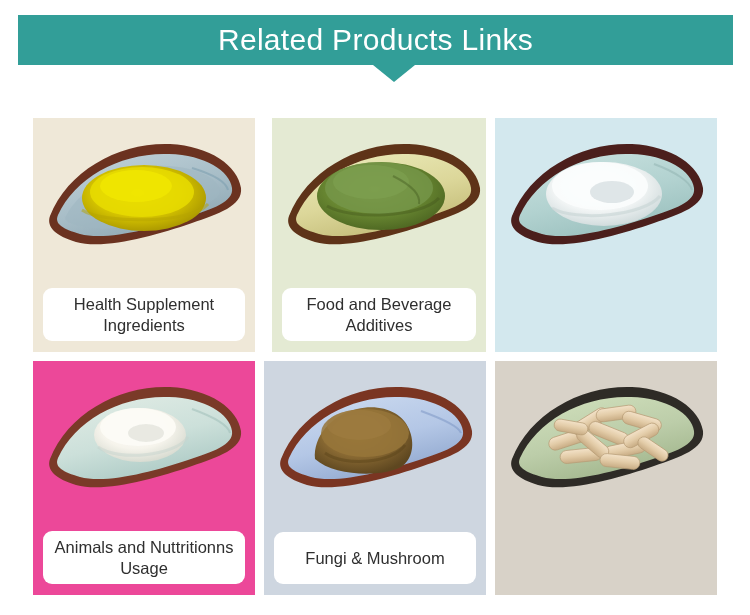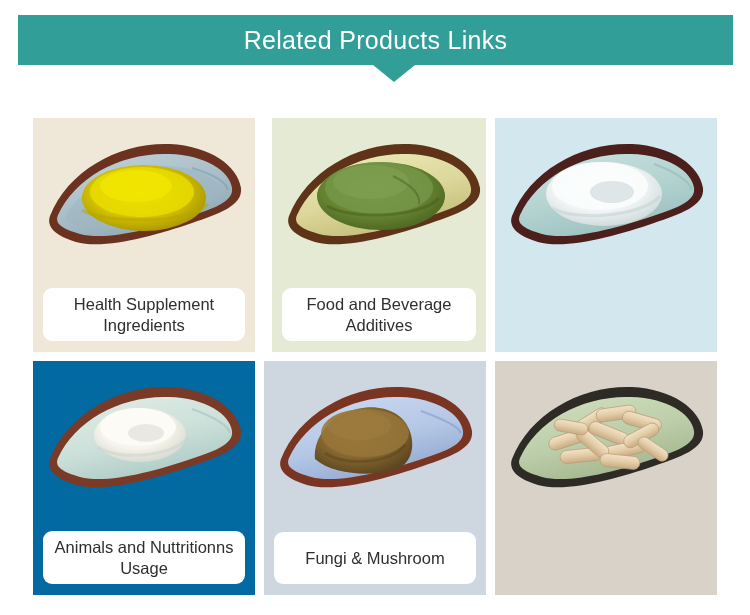--- a/index.html
+++ b/index.html
@@ -30,21 +30,21 @@
   .banner {
     width: 100%;
     height: 50px;
     background: #329E98;
     display: flex;
     align-items: center;
     justify-content: center;
   }
   .banner-title {
     color: #ffffff;
-    font-size: 25px;
+    font-size: 30px;
     font-weight: 400;
     letter-spacing: 0.3px;
     line-height: 1;
     font-family: "Liberation Sans", sans-serif;
   }
   .banner-notch {
     position: absolute;
     left: 355px;
     top: 50px;
     width: 0;
@@ -203,21 +203,21 @@
           <path d="M16 87 C33 49 80 24 127 26 C163 27 188 43 190 60 C192 74 170 81 146 89 C110 101 64 113 38 106 C21 101 12 96 16 87 Z" fill="url(#bi3)"></path>
           <ellipse cx="100" cy="66" rx="58" ry="32" fill="url(#pw3)"></ellipse>
           <ellipse cx="96" cy="58" rx="48" ry="24" fill="#FBFDFD" opacity="0.9"></ellipse>
           <ellipse cx="108" cy="64" rx="22" ry="11" fill="#D3DCDE" opacity="0.7"></ellipse>
           <path d="M48 80 C72 94 140 88 156 68" stroke="#C7D3D4" stroke-width="3" fill="none" opacity="0.6"></path>
           <path d="M150 36 C172 44 186 54 188 62" stroke="#8FB2B0" stroke-width="2" fill="none" opacity="0.5"></path>
         </svg>
       </div>
     </div>
 
-    <div class="card" style="background: #0369a1;">
+    <div class="card" style="background: #ec4899;">
       <div class="bowl-area">
         <svg class="bowl-svg" viewBox="0 0 205 150">
           <defs>
             <radialGradient id="pw4" cx="45%" cy="38%" r="62%">
               <stop offset="0%" stop-color="#FFFFFF"></stop>
               <stop offset="60%" stop-color="#F6F4EC"></stop>
               <stop offset="100%" stop-color="#D9DCD2"></stop>
             </radialGradient>
             <linearGradient id="bi4" x1="0" y1="0" x2="0.5" y2="1">
               <stop offset="0%" stop-color="#E3EDE6"></stop>

